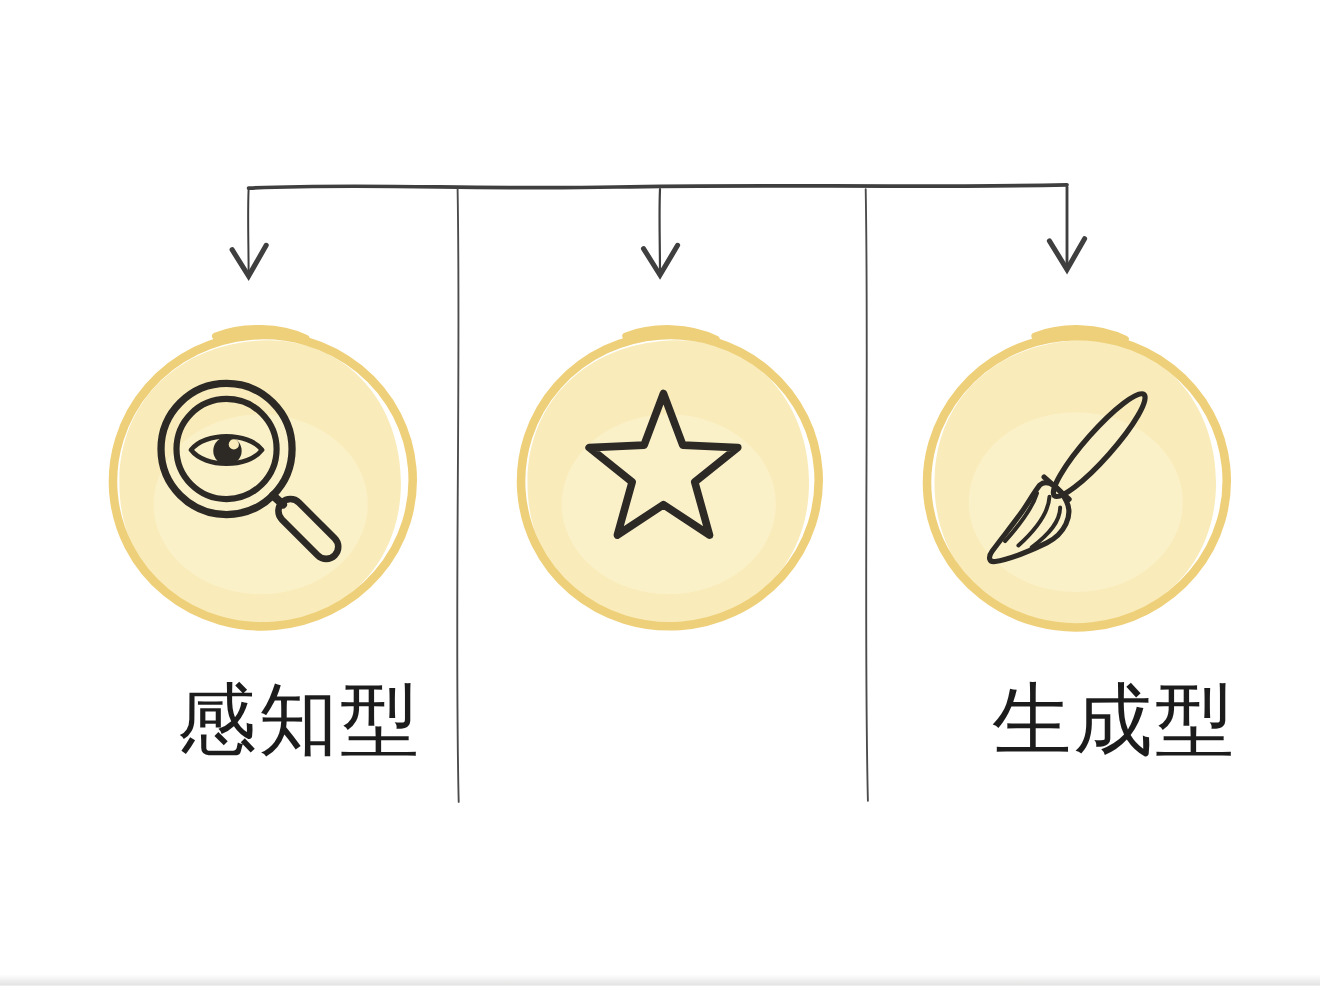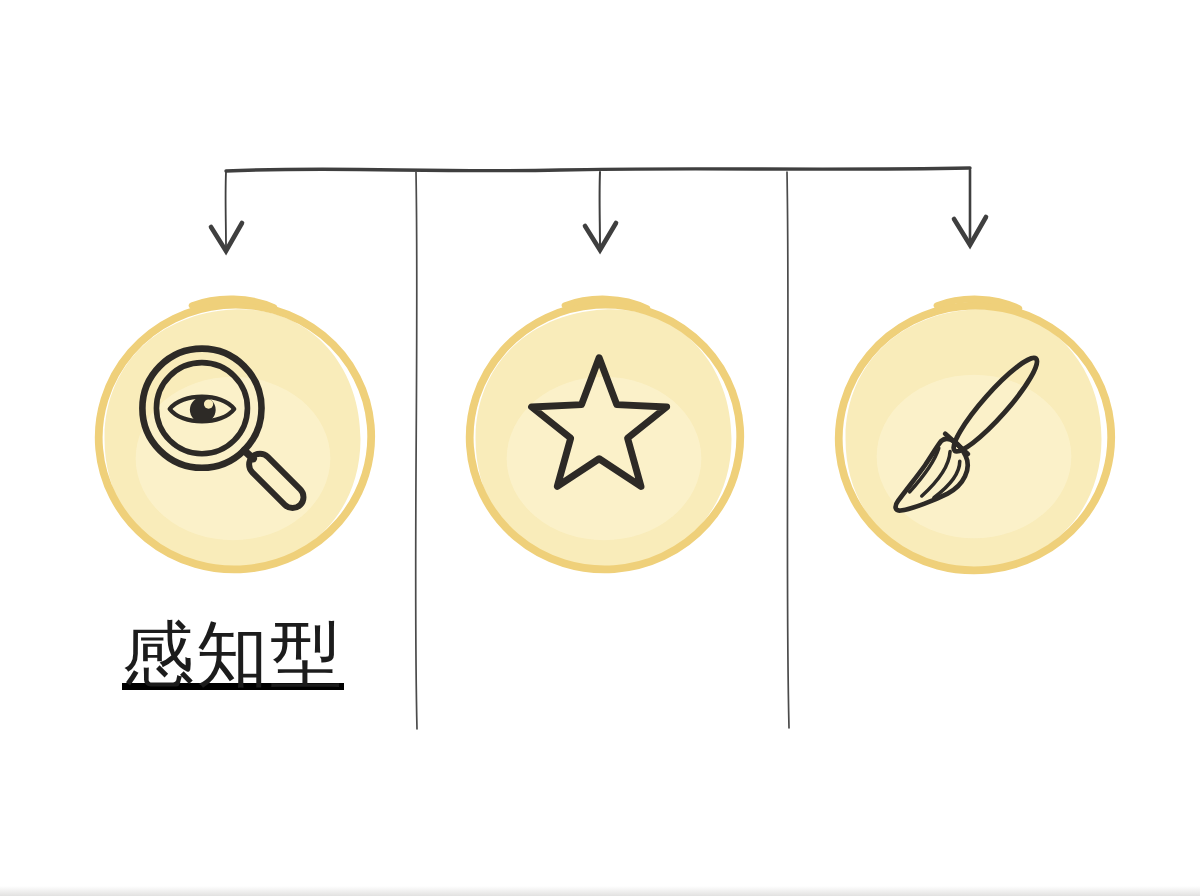--- a/index.html
+++ b/index.html
@@ -9,21 +9,21 @@
   }
   .connector-svg{position:absolute;left:0;top:0;width:1200px;height:896px;}
   .line{stroke:var(--connector,#3f3f3f);fill:none;stroke-linecap:round;}
   .divider{stroke:var(--divider,#4b4b4b);fill:none;stroke-linecap:round;}
   .stroke-ink{stroke:var(--ink,#2d2a26);fill:none;stroke-linecap:round;}
   .fill-ink{fill:var(--ink,#2d2a26);stroke:none;}
   .fill-paper{fill:var(--badge-fill,#f9ecba);stroke:none;}
   .badge-fill{fill:var(--badge-fill,#f9ecba);stroke:none;}
   .badge-light{fill:var(--badge-fill-light,#fdf5d6);opacity:.55;stroke:none;}
   .badge-ring{stroke:var(--badge-outline,#efd07a);fill:none;stroke-linecap:round;}
-  .col{position:absolute;top:289px;width:300px;display:flex;flex-direction:column;align-items:center;text-decoration:underline;}
+  .col{position:absolute;top:289px;width:300px;display:flex;flex-direction:column;align-items:flex-end;}
   .col-1{left:83px;}
   .col-2{left:454px;}
   .col-3{left:824px;}
   .badge{width:292px;height:296px;display:block;}
   .label{
     margin-top:26px;font-size:72px;line-height:86px;letter-spacing:2px;
     color:var(--label-text,#1c1c1c);font-weight:500;white-space:nowrap;text-align:center;
   }
   .paper-edge{
     position:absolute;left:0;bottom:0;width:1200px;height:10px;
@@ -98,16 +98,17 @@
       <path class="badge-ring" d="M112,15 C138,5 172,6 196,18" stroke-width="7"></path>
       <g transform="translate(64,62) scale(1.66)">
         <ellipse class="stroke-ink" cx="65" cy="33" rx="38" ry="7.5" stroke-width="3" transform="rotate(-48.5 65 33)"></ellipse>
         <path class="stroke-ink" d="M34,51 L48,63.5" stroke-width="3"></path>
         <path class="stroke-ink" stroke-width="2.9" stroke-linejoin="round" d="M31.5,55.5 C36,51.5 43,57 46.5,64.5 C50.5,72.5 45.5,83 35.5,88 C27.5,92 14,97.5 6.5,98.5 C3,99 2.2,96.2 4.8,92.6 C10,85.5 16.5,77.5 21.5,70.5 C25,65.5 28,60 31.5,55.5 Z"></path>
         <path class="stroke-ink" d="M37,62 C36.5,71 30,80 19.5,89.5" stroke-width="2.2"></path>
         <path class="stroke-ink" d="M43,68 C43,76 37,83 27,90.5" stroke-width="2.2"></path>
         <path class="stroke-ink" d="M30,60 C27.5,68 21,77 12,87" stroke-width="2.2"></path>
       </g>
     </svg>
+    <div class="label">生成型</div>
   </div>
 
   <div class="paper-edge"></div>
 </div>
 
 </body></html>

